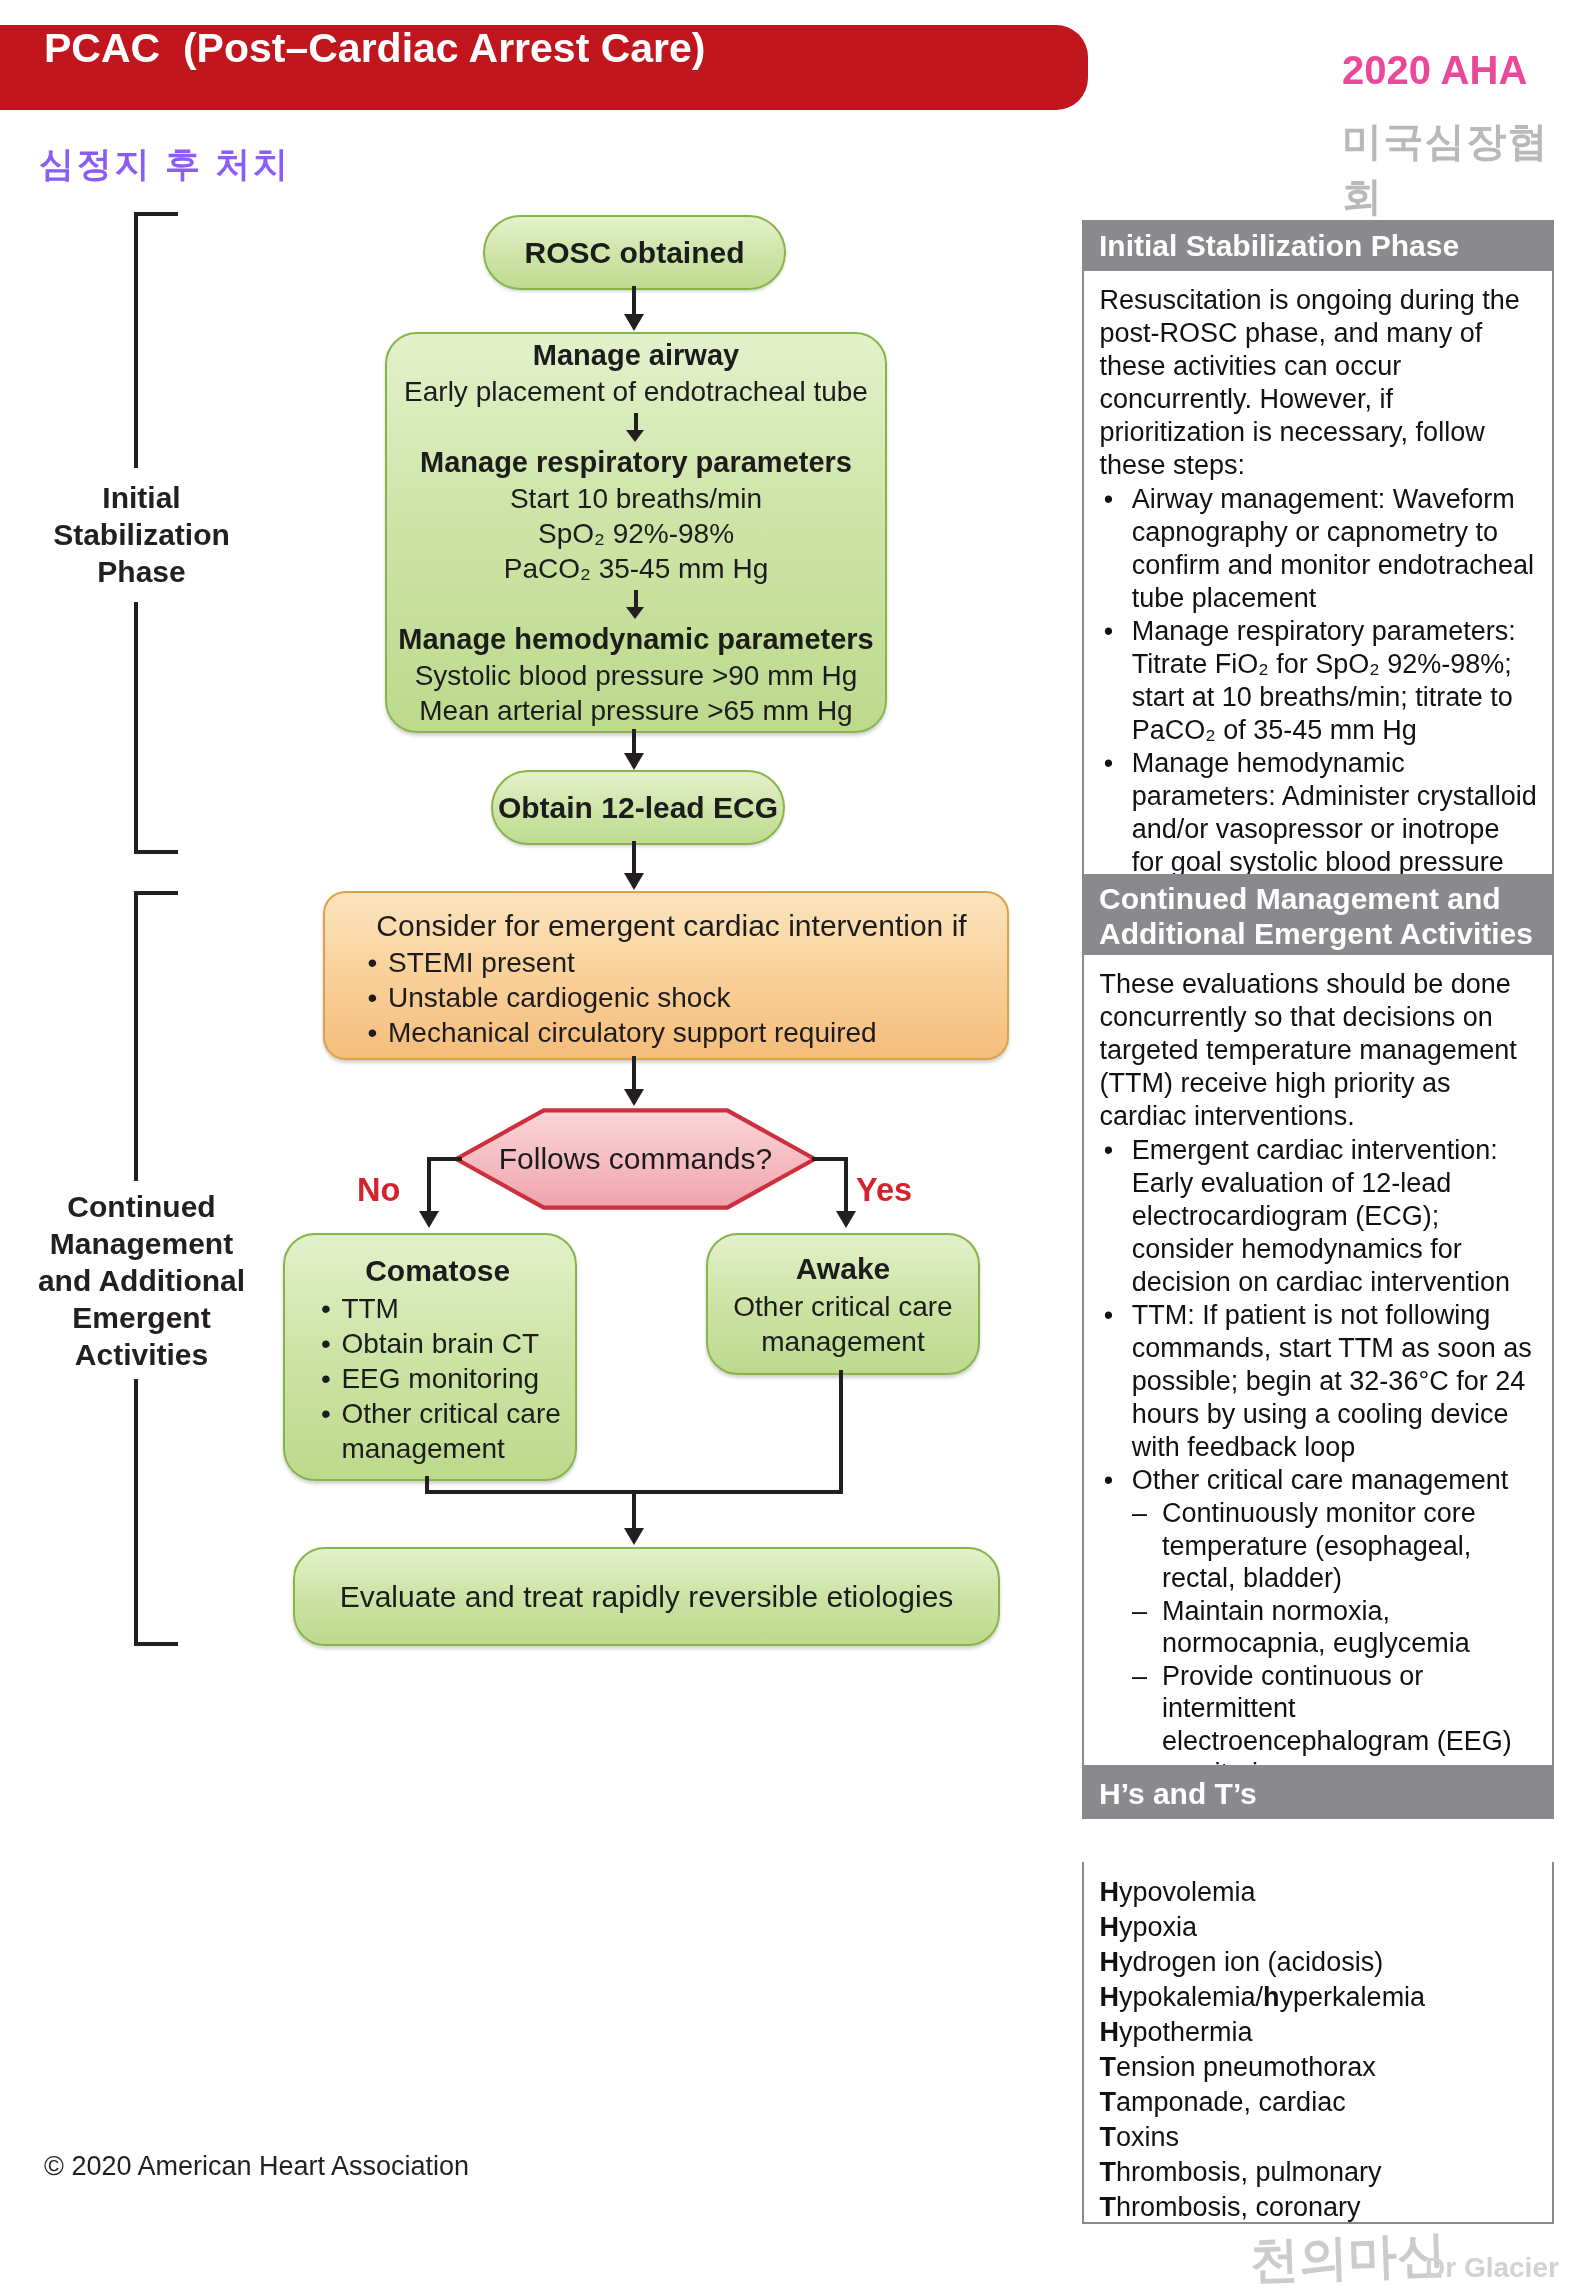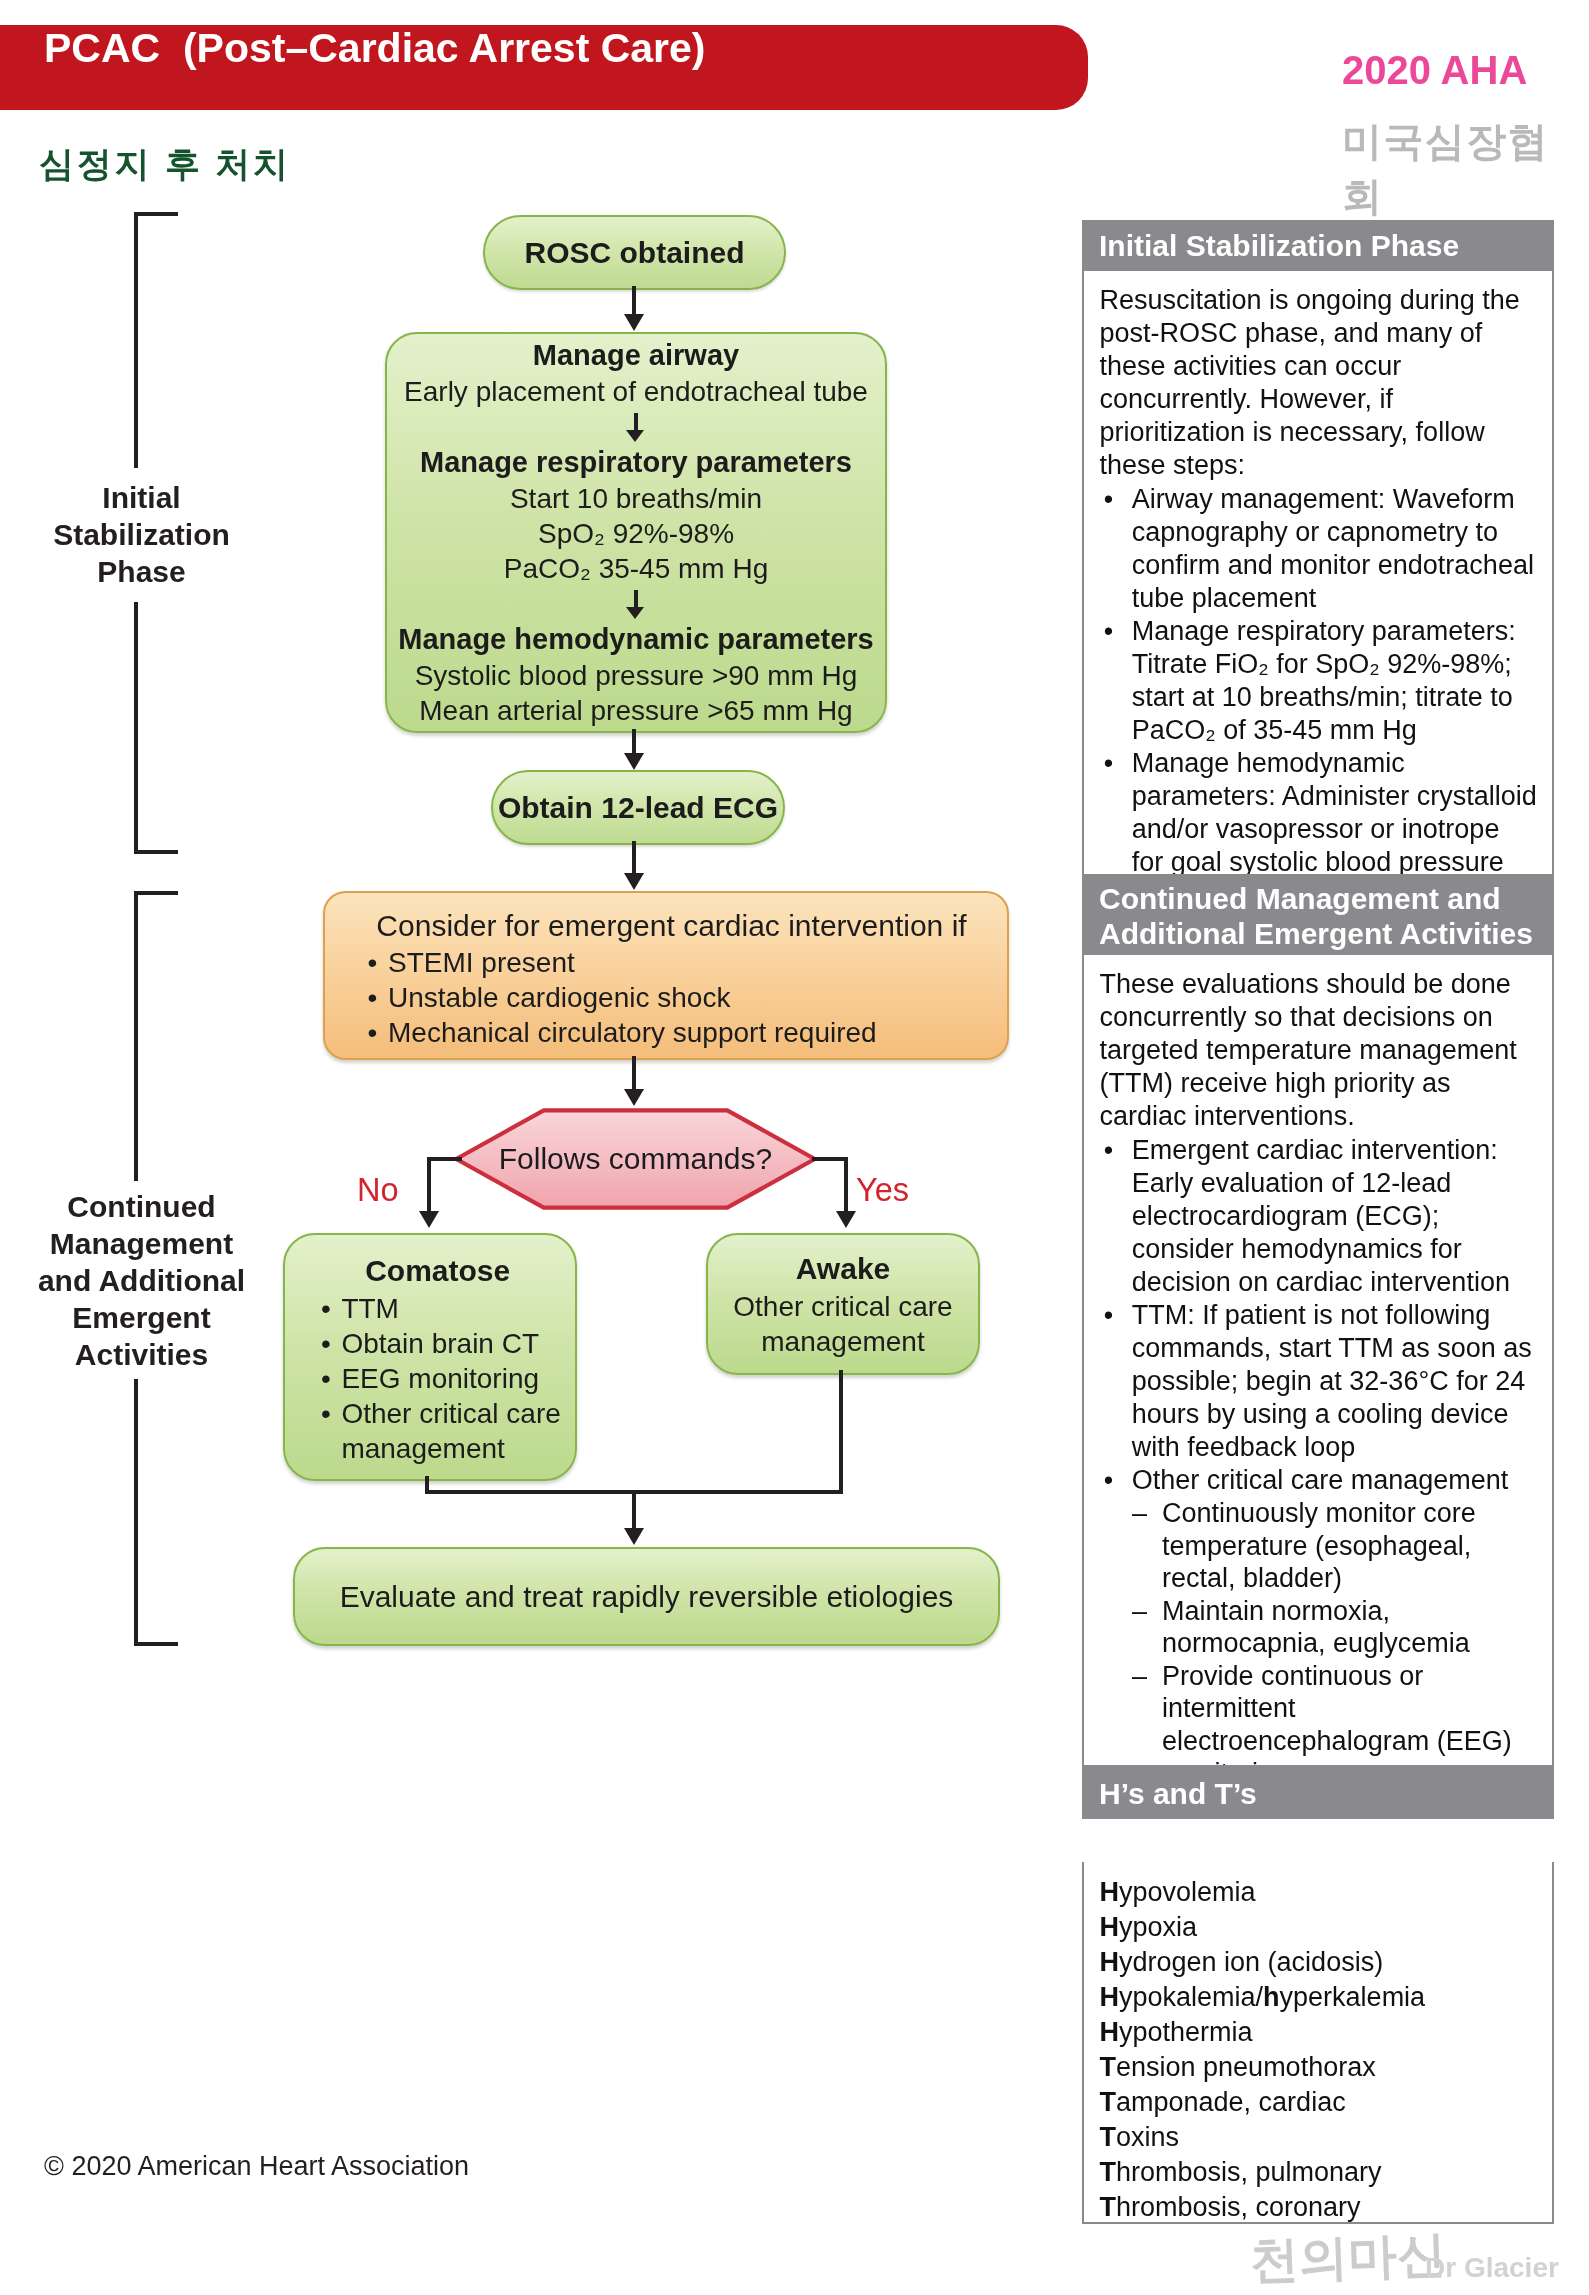--- a/index.html
+++ b/index.html
@@ -5,21 +5,21 @@
   html,body{margin:0;padding:0;background:#ffffff;}
   #page{position:relative;width:1589px;height:2295px;background:#ffffff;overflow:hidden;
         font-family:"Liberation Sans", sans-serif;color:#231f20;}
 
   
   .banner{position:absolute;left:0;top:25px;width:1088px;height:85px;background:#c1161d;
           border-radius:0 32px 32px 0;display:flex;}
   .banner span{color:#ffffff;font-size:41px;font-weight:bold;padding-left:44px;white-space:pre;}
   .brand1{position:absolute;left:1342px;top:48px;width:212px;font-size:40px;font-weight:bold;color:#ec4899;}
   .brand2{position:absolute;left:1342px;top:114px;width:233px;font-size:40px;font-weight:bold;color:#b9b9bb;letter-spacing:1.4px;}
-  .sub-kr{position:absolute;left:39px;top:141px;font-size:35px;font-weight:bold;color:#14532d;letter-spacing:2.8px;}
+  .sub-kr{position:absolute;left:39px;top:141px;font-size:35px;font-weight:bold;color:#8b5cf6;letter-spacing:2.8px;}
 
   
   .bk{position:absolute;background:#231f20;}
   .bk-label{position:absolute;width:283px;text-align:center;font-weight:bold;font-size:30px;line-height:37px;color:#231f20;}
 
   
   .pill{position:absolute;border:2.8px solid #87b54a;border-radius:39px;
         background:linear-gradient(180deg,#e3f1cb 0%,#d2e6ac 45%,#bfdb92 100%);
         display:flex;align-items:center;justify-content:center;
         font-size:30px;font-weight:600;color:#1c1c1c;box-shadow:0 2.1px 2.8px rgba(0,0,0,.15);}
@@ -41,21 +41,21 @@
          border-right:10.6px solid transparent;border-top:17px solid #231f20;}
   .cline{position:absolute;background:#231f20;}
 
   .bullet-row{display:flex;align-items:flex-start;font-size:28px;line-height:35px;}
   .bullet-row .dot{width:31px;text-align:center;flex:0 0 31px;}
   .bullet-row .btxt{flex:1;}
 
   .hex-wrap{position:absolute;left:452px;top:1106px;width:367px;height:106px;}
   .hex-text{position:absolute;left:452px;top:1106px;width:367px;height:106px;display:flex;
             align-items:center;justify-content:center;font-size:30px;color:#1c1c1c;}
-  .yn{position:absolute;font-size:32.5px;font-weight:normal;color:#d2232e;}
+  .yn{position:absolute;font-size:32.5px;font-weight:bold;color:#d2232e;}
 
   
   .sec-head{position:absolute;left:1082px;width:472px;background:#8a8a8e;color:#ffffff;
             font-weight:bold;font-size:30px;line-height:35px;display:flex;align-items:center;
             padding:0;box-sizing:border-box;}
   .sec-head span{padding:5.7px 17px;}
   .sec-body{position:absolute;left:1082px;width:472px;background:#ffffff;border:2.1px solid #8a8a8e;
             border-top:none;box-sizing:border-box;padding:12.7px 14px 7px 15.5px;overflow:hidden;
             font-size:27px;color:#111111;}
   .sec-body .intro{margin:0 0 1.4px 0;line-height:33px;}

